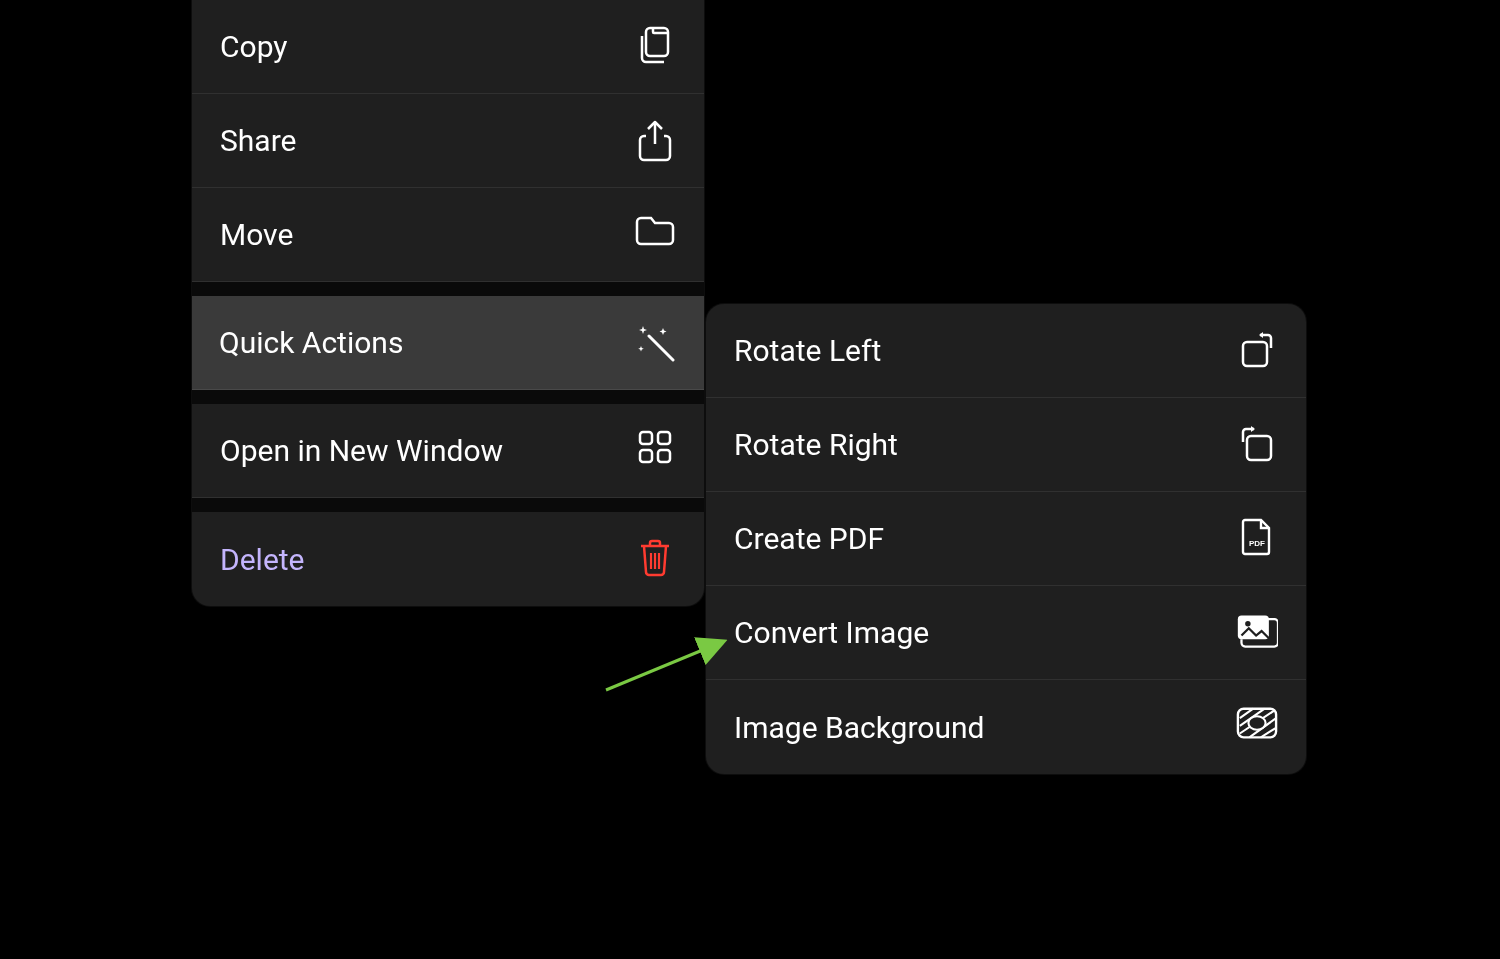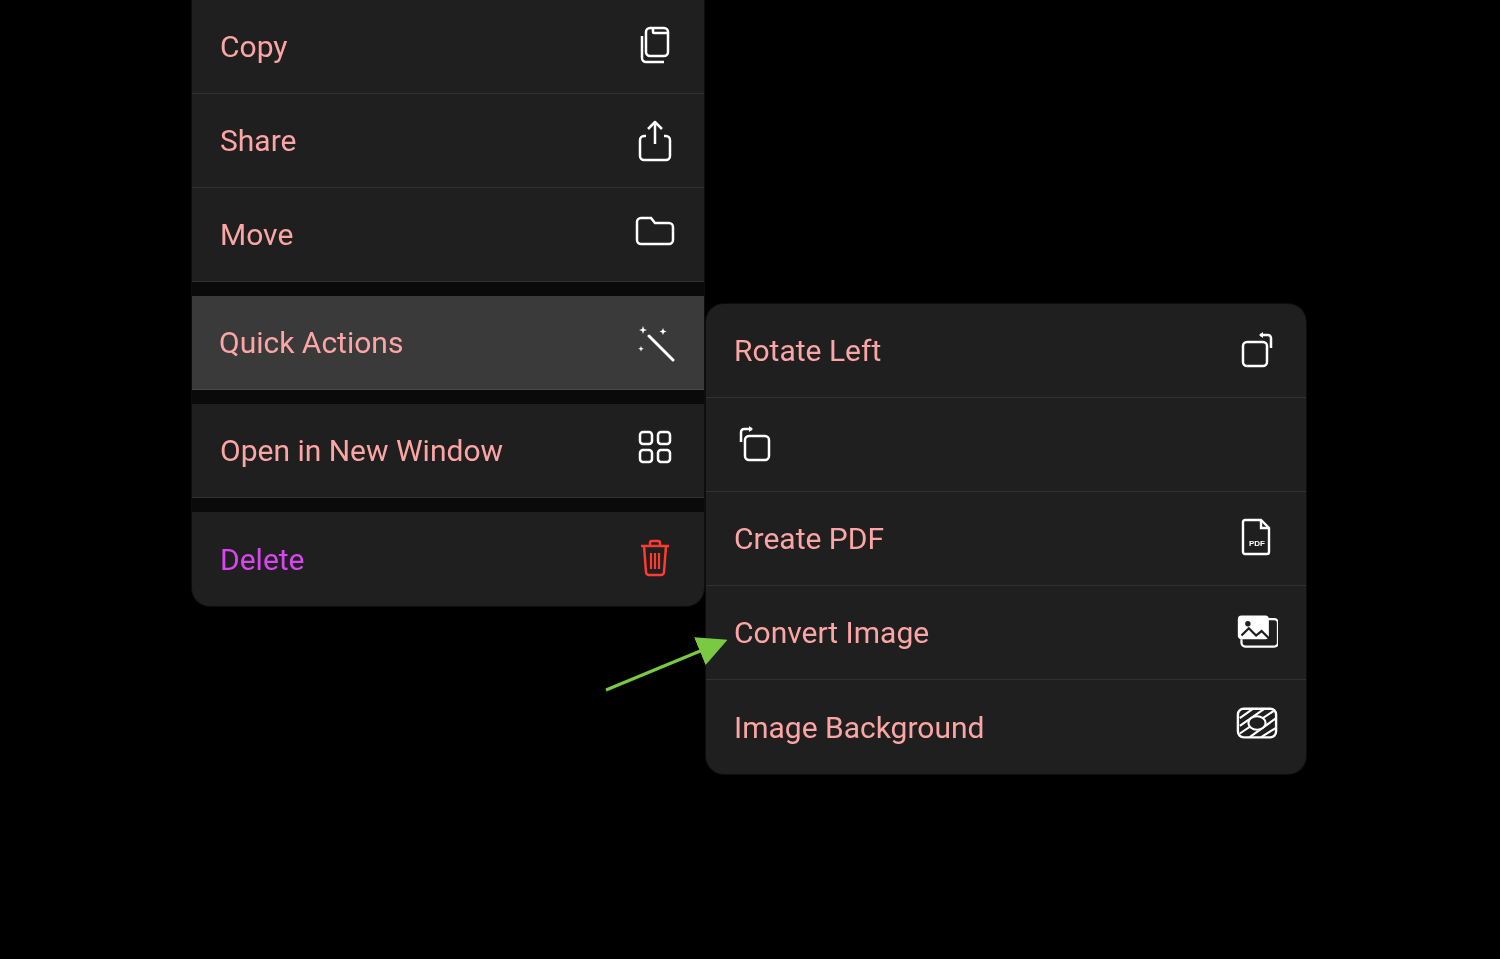--- a/index.html
+++ b/index.html
@@ -32,35 +32,35 @@
       width: 600px;
     }
     .menu-item {
       display: flex;
       align-items: center;
       justify-content: space-between;
       padding: 0 28px;
       height: 94px;
       font-size: 30px;
       font-weight: 400;
-      color: #fca5a5;
+      color: #ffffff;
       border-bottom: 1px solid rgba(255,255,255,0.08);
       cursor: pointer;
     }
     .menu-item:last-child { border-bottom: none; }
     .menu-item.highlight { background: #3a3a3a; padding-left: 27px; }
     .menu-item .label { flex: 1; }
     .menu-item .icon-slot {
       width: 42px;
       height: 42px;
       display: flex;
       align-items: flex-start;
       justify-content: center;
     }
-    .menu-item.destructive { color: #d946ef; }
+    .menu-item.destructive { color: #c4b5fd; }
     .menu-item.destructive svg path,
     .menu-item.destructive svg rect,
     .menu-item.destructive svg line { stroke: #ff3b30; }
     .section-gap {
       height: 14px;
       background: #0a0a0a;
     }
     svg { display: block; }
     
     .arrow {
@@ -159,20 +159,21 @@
     <span class="icon-slot">
       <svg width="40" height="40" viewBox="0 0 40 40" fill="none">
         <rect x="6" y="12" width="24" height="24" rx="4" stroke="#fff" stroke-width="2.5"></rect>
         <path d="M34 18 V8 a3 3 0 0 0 -3 -3 h-8" stroke="#fff" stroke-width="2.5" fill="none"></path>
         <path d="M26 2 l-4 3 l4 3" fill="#fff"></path>
       </svg>
     </span>
   </div>
 
   <div class="menu-item">
+    <span class="label">Rotate Right</span>
     <span class="icon-slot">
       <svg width="40" height="40" viewBox="0 0 40 40" fill="none">
         <rect x="10" y="12" width="24" height="24" rx="4" stroke="#fff" stroke-width="2.5"></rect>
         <path d="M6 18 V8 a3 3 0 0 1 3 -3 h8" stroke="#fff" stroke-width="2.5" fill="none"></path>
         <path d="M14 2 l4 3 l-4 3" fill="#fff"></path>
       </svg>
     </span>
   </div>
 
   <div class="menu-item">

